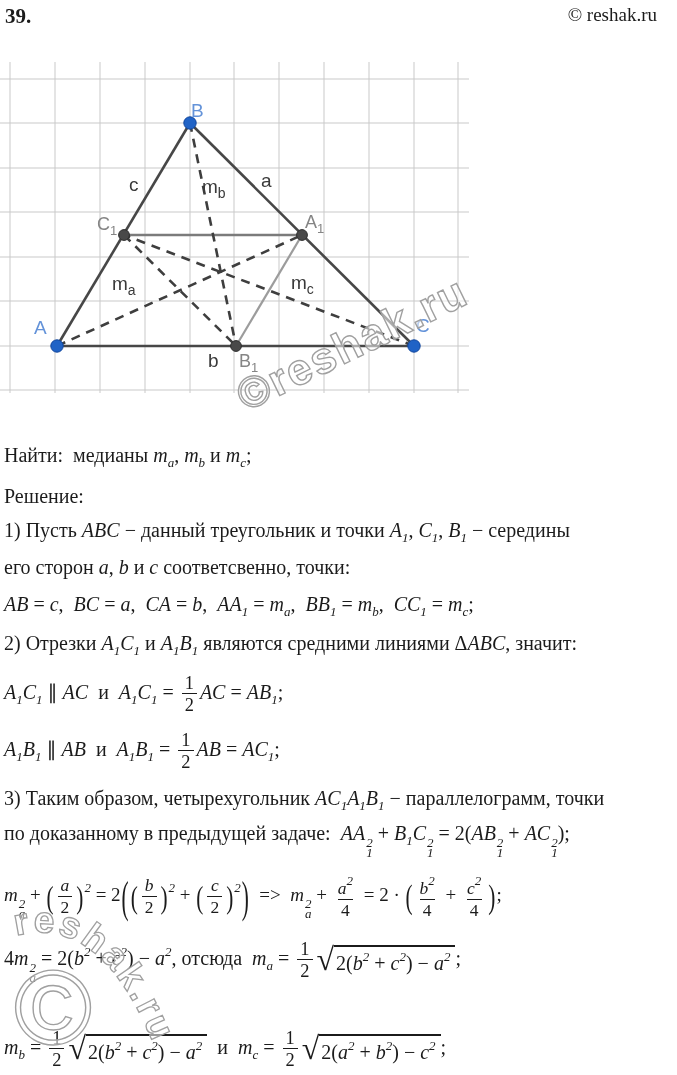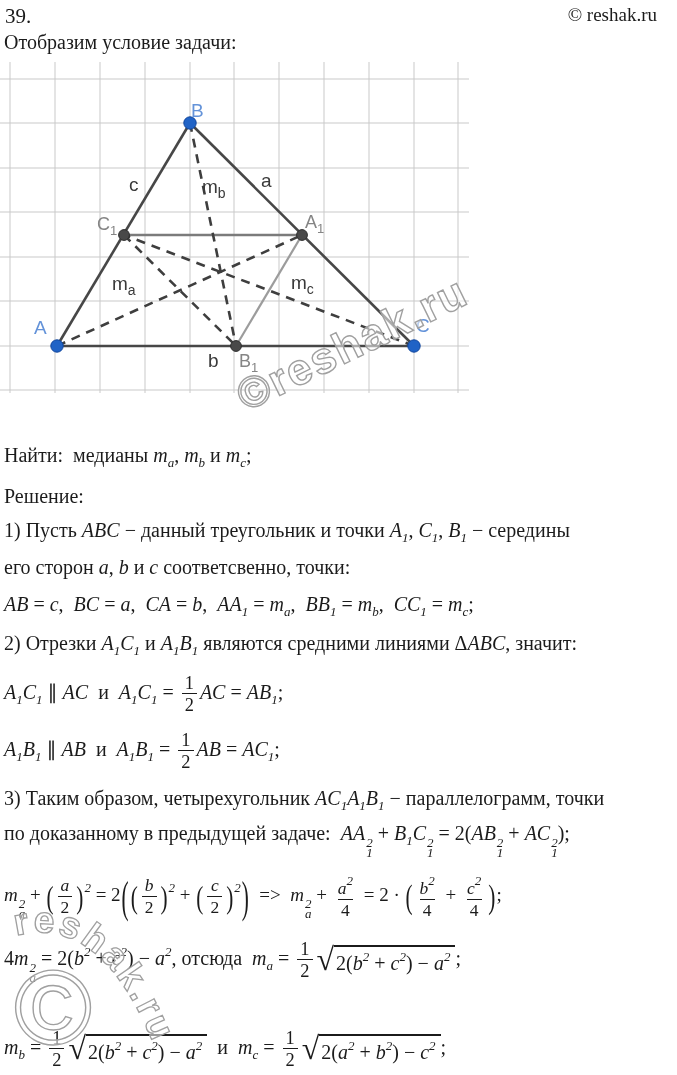--- a/index.html
+++ b/index.html
@@ -1,18 +1,18 @@
 <!DOCTYPE html>
 <html><head>
 <meta charset="utf-8">
 <style>
   html,body{margin:0;padding:0;background:#fff;}
   .page{position:relative;width:677px;height:1075px;background:#ffffff;overflow:hidden;
         font-family:"Liberation Serif",serif;color:#1b1b1b;}
-  .hdr-num{position:absolute;left:5px;top:4px;font-size:21px;font-weight:normal;}
+  .hdr-num{position:absolute;left:5px;top:4px;font-size:21px;font-weight:bold;}
   .hdr-copy{position:absolute;right:20px;top:4px;font-size:19px;}
   .line{position:absolute;left:4px;white-space:pre;font-size:20px;}
   .pl{white-space:pre;}
   .it{font-style:italic;}
   .vsub{font-size:13px;font-style:italic;vertical-align:-5px;}
   .vsup{font-size:13px;font-style:italic;vertical-align:9px;}
   .ss{display:inline-flex;flex-direction:column;vertical-align:-7px;line-height:10px;
       font-size:13px;font-style:italic;margin-left:1px;}
   .frac{display:inline-flex;flex-direction:column;align-items:center;vertical-align:middle;
         margin:0 3px;line-height:1;}
@@ -26,21 +26,20 @@
   .wm-svg{pointer-events:none;}
 </style>
 </head>
 <body>
 
 <div class="page">
 
   <div class="hdr-num">39.</div>
   <div class="hdr-copy">© reshak.ru</div>
 
-  <div class="line" style="top:31px"><span class="pl">Отобразим условие задачи:</span></div>
 
   <svg class="wm-svg" style="top:60px" width="677" height="358" viewBox="0 0 677 358">
       <line x1="10" y1="2" x2="10" y2="333" stroke="#c9c9c9" stroke-width="1"></line>
       <line x1="55" y1="2" x2="55" y2="333" stroke="#c9c9c9" stroke-width="1"></line>
       <line x1="100" y1="2" x2="100" y2="333" stroke="#c9c9c9" stroke-width="1"></line>
       <line x1="145" y1="2" x2="145" y2="333" stroke="#c9c9c9" stroke-width="1"></line>
       <line x1="190" y1="2" x2="190" y2="333" stroke="#c9c9c9" stroke-width="1"></line>
       <line x1="234" y1="2" x2="234" y2="333" stroke="#c9c9c9" stroke-width="1"></line>
       <line x1="279" y1="2" x2="279" y2="333" stroke="#c9c9c9" stroke-width="1"></line>
       <line x1="324" y1="2" x2="324" y2="333" stroke="#c9c9c9" stroke-width="1"></line>

